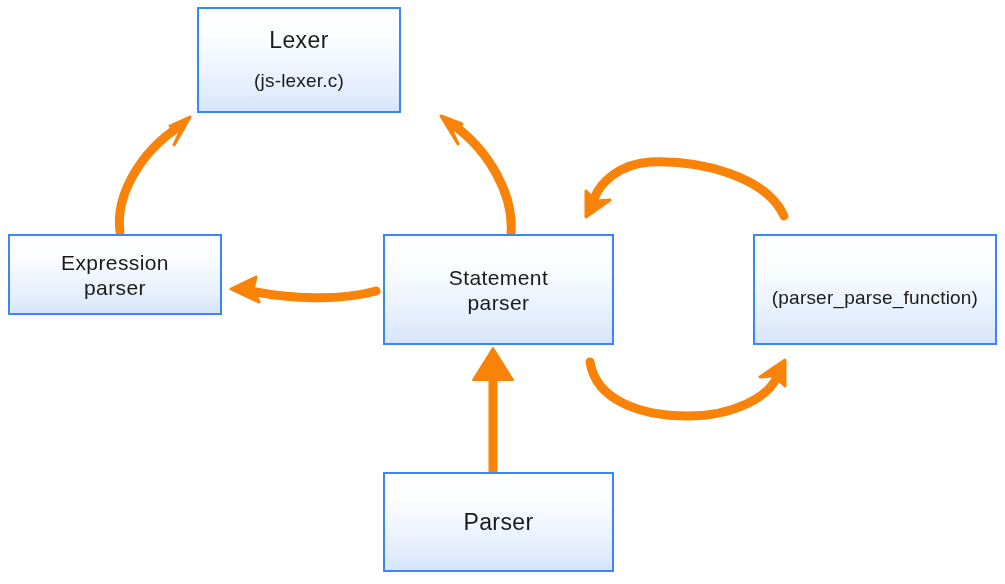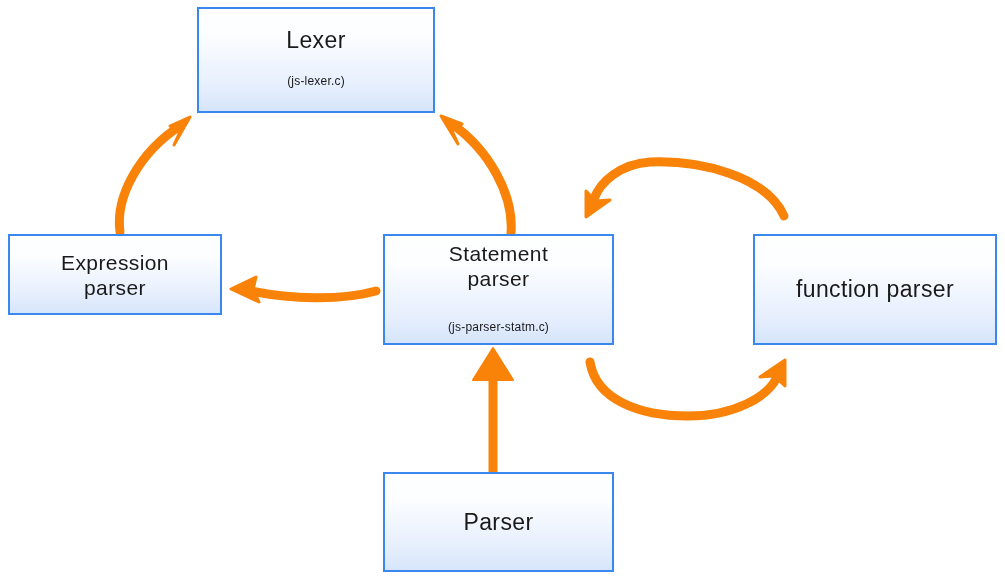--- a/index.html
+++ b/index.html
@@ -38,27 +38,27 @@
     color: #1a1a1a;
     z-index: 2;
   }
   .node-title {
     font-size: 21px;
     line-height: 25px;
     letter-spacing: 0.4px;
     white-space: pre-line;
   }
   .node-sub {
-    font-size: 12px;
+    font-size: 19px;
     line-height: 22px;
     letter-spacing: 0.2px;
     margin-top: 17px;
   }
   
-  #node-lexer            { left: 197px; top: 7px;   width: 238px; height: 106px; }
+  #node-lexer            { left: 197px; top: 7px;   width: 204px; height: 106px; }
   #node-expression-parser{ left: 8px;   top: 234px; width: 214px; height: 81px; }
   #node-statement-parser { left: 383px; top: 234px; width: 231px; height: 111px; gap: 8px; }
   #node-function-parser  { left: 753px; top: 234px; width: 244px; height: 111px; }
   #node-parser           { left: 383px; top: 472px; width: 231px; height: 100px; }
 
   #node-lexer .node-title             { font-size: 23px; }
   #node-function-parser .node-title   { font-size: 23px; }
   #node-parser .node-title            { font-size: 23px; }
 </style>
 </head>
@@ -105,24 +105,23 @@
   </div>
 
   <div class="node" id="node-expression-parser">
     <div class="node-title">Expression
 parser</div>
   </div>
 
   <div class="node" id="node-statement-parser">
     <div class="node-title">Statement
 parser</div>
-    <div class="node-sub">(js-parser-statm.c)</div>
   </div>
 
   <div class="node" id="node-function-parser">
-    <div class="node-title">function parser</div>
+    <div class="node-sub">(parser_parse_function)</div>
   </div>
 
   <div class="node" id="node-parser">
     <div class="node-title">Parser</div>
   </div>
 
 </div>
 
 </body></html>

